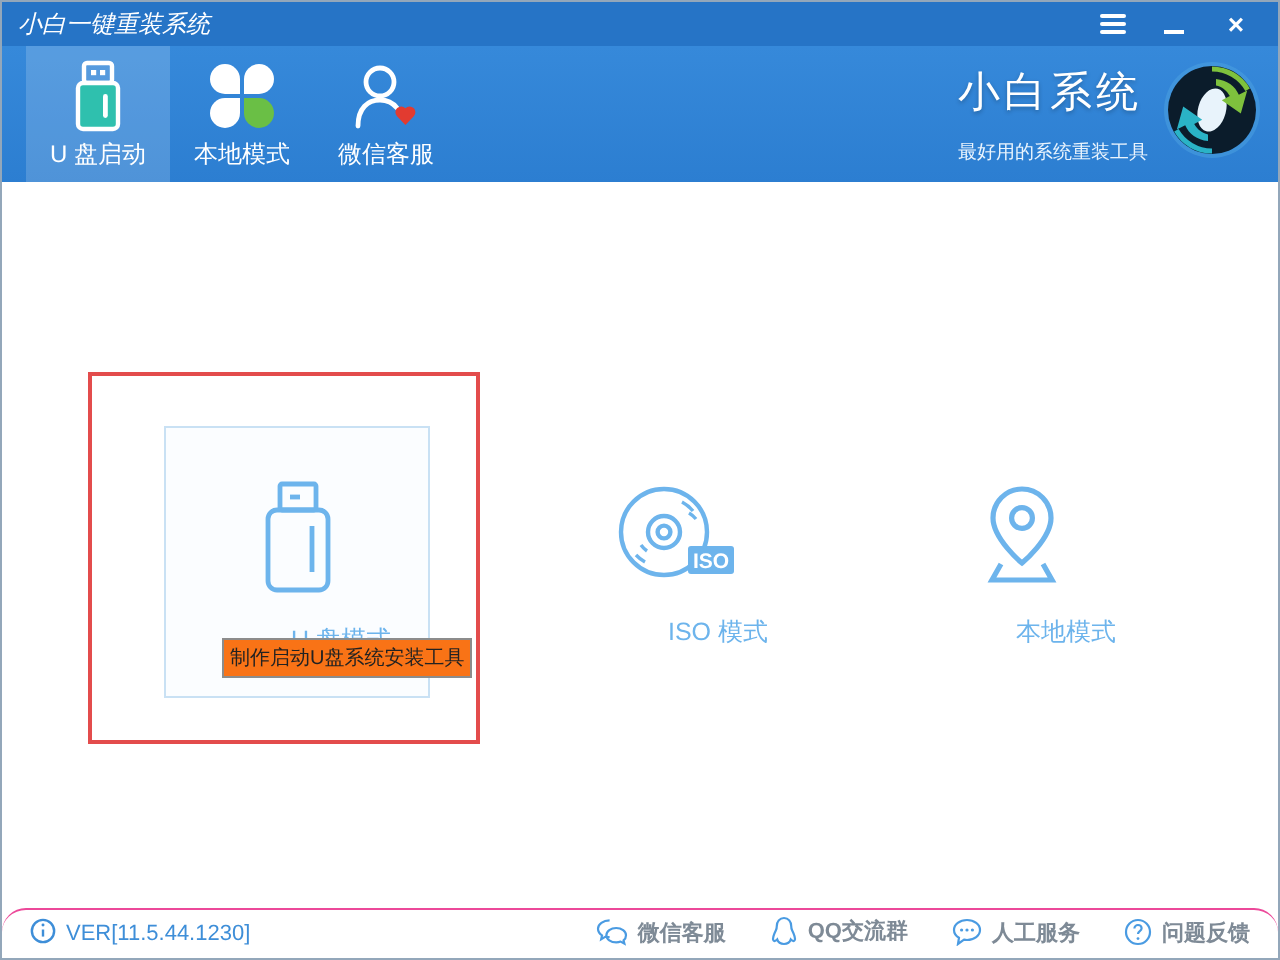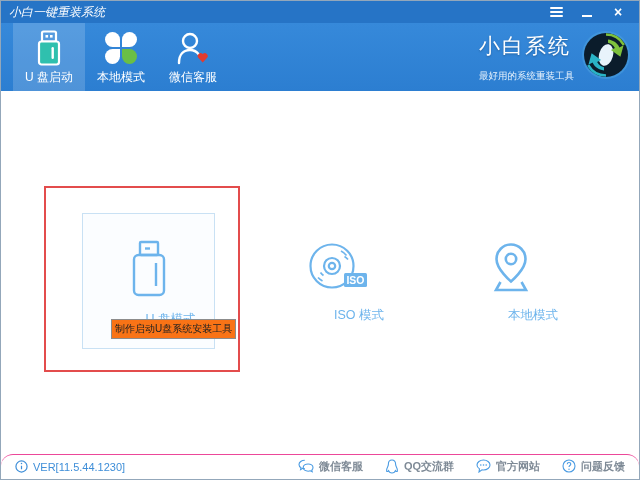--- a/index.html
+++ b/index.html
@@ -231,21 +231,21 @@
         <span>
           <svg width="15" height="14" viewBox="0 0 15 14" fill="none" stroke="#4a9be2" stroke-width="1.1">
             <path d="M7.5 1 C3.9 1 1 3.2 1 6 c0 1.6 1 3 2.5 3.9 L3 13 6 10.8 c.5 .1 1 .2 1.5 .2 3.6 0 6.5 -2.2 6.5 -5 S11.1 1 7.5 1 z"></path>
             <g fill="#4a9be2" stroke="none">
               <circle cx="4.8" cy="6" r=".8"></circle>
                 <circle cx="7.5" cy="6" r=".8"></circle>
                 <circle cx="10.2" cy="6" r=".8"></circle>
             </g>
           </svg>
         </span>
-        <span>官方网站</span>
+        <span>人工服务</span>
       </div>
       <div class="slink">
         <span>
           <svg width="14" height="14" viewBox="0 0 14 14" fill="none" stroke="#4a9be2" stroke-width="1.1">
             <circle cx="7" cy="7" r="6"></circle>
             <path d="M5.2 5.3 c0 -1.1 .9 -1.8 1.8 -1.8 1 0 1.8 .7 1.8 1.6 0 1.5 -1.8 1.4 -1.8 2.9"></path>
             <circle cx="7" cy="10.3" r=".7" fill="#4a9be2" stroke="none"></circle>
           </svg>
         </span>
         <span>问题反馈</span>

